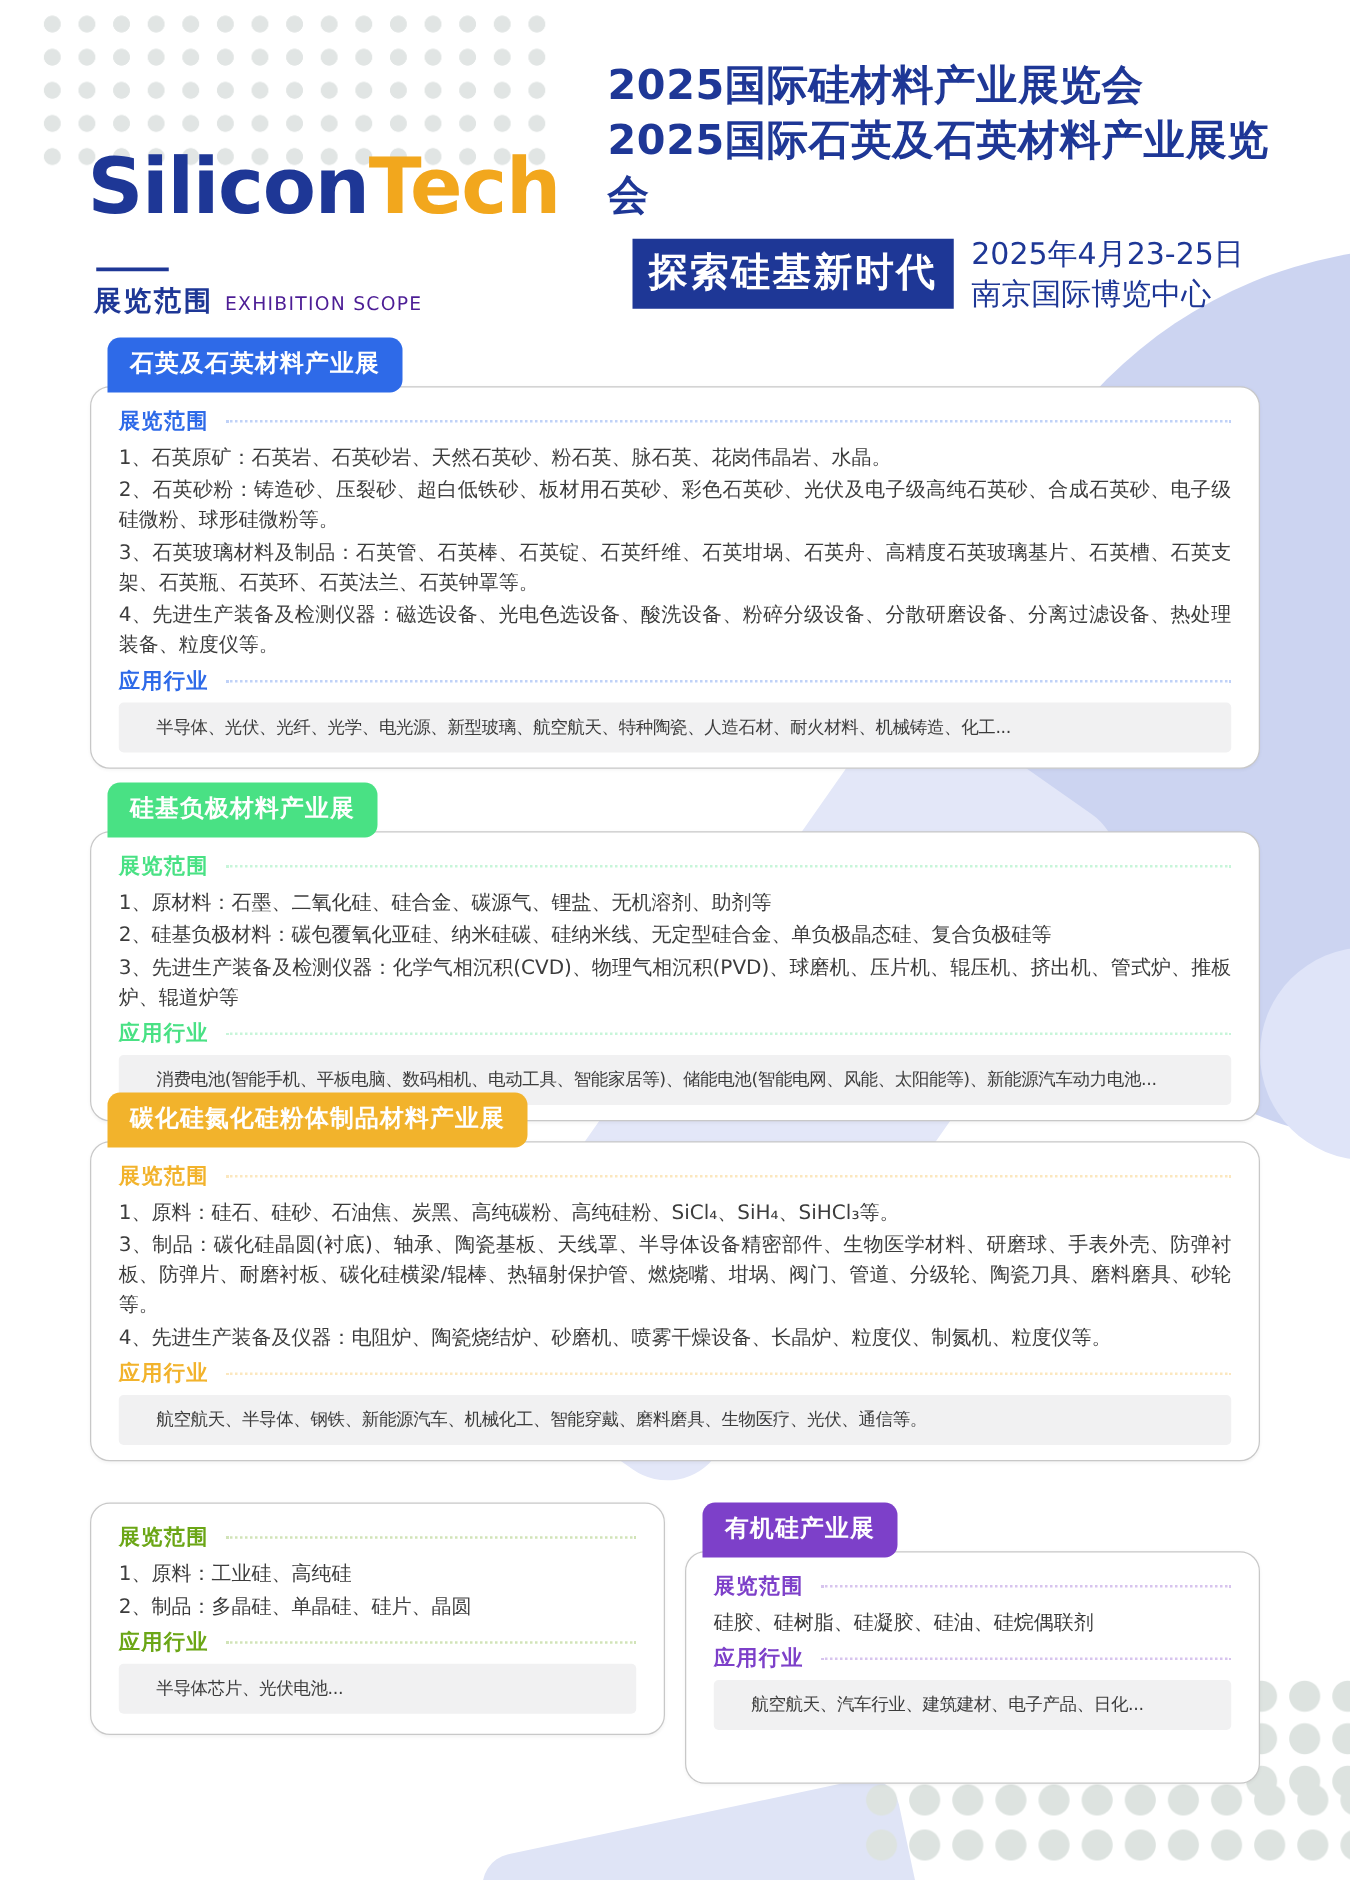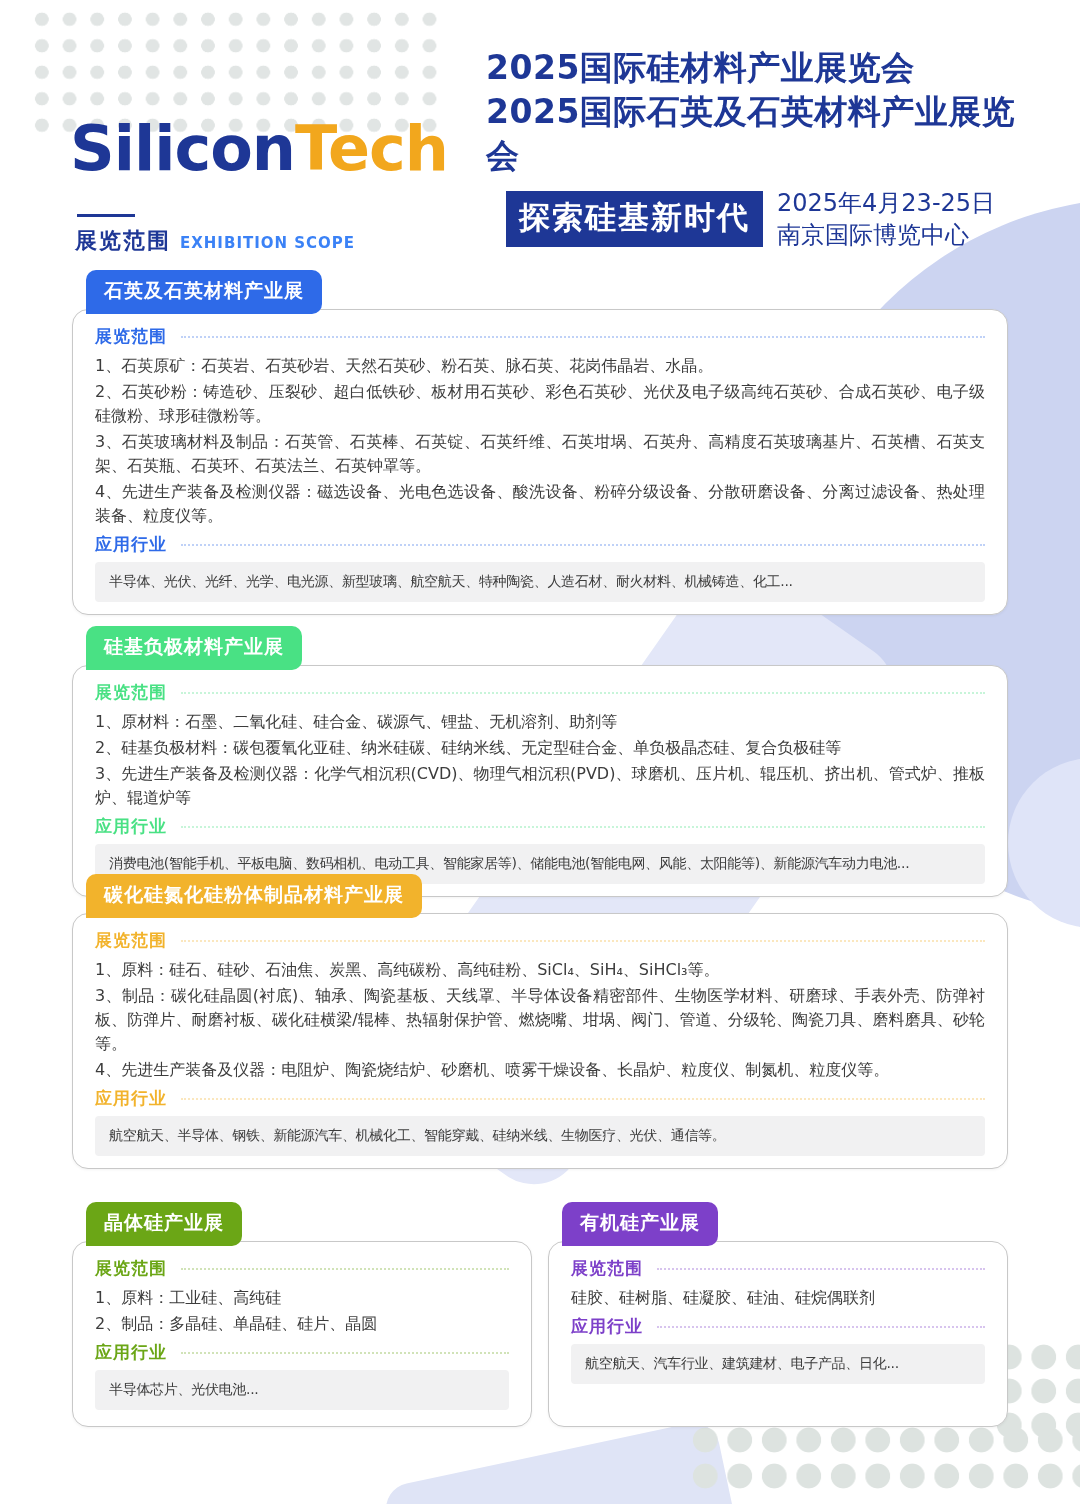--- a/index.html
+++ b/index.html
@@ -53,41 +53,41 @@
   .slogan{
     background:var(--navy);color:#fff;font-size:31px;font-weight:800;
     padding:6px 13px 8px;letter-spacing:2px;white-space:nowrap;
   }
   .dv{font-size:24px;font-weight:400;color:var(--navy);line-height:1.35;white-space:nowrap;}
   
   .sec{position:absolute;left:75px;top:214px;z-index:1;}
   .sec-bar{width:58px;height:3px;background:var(--navy);margin:0 0 9px 2px;}
   .sec-row{display:flex;align-items:baseline;gap:9px;}
   .sec-cn{font-size:22px;font-weight:800;color:var(--navy);letter-spacing:2px;}
-  .sec-en{font-size:15px;font-weight:700;color:#3b82f6;letter-spacing:1px;}
+  .sec-en{font-size:15px;font-weight:400;color:#4c1d95;letter-spacing:1px;}
   
   .card{position:absolute;z-index:1;width:936px;}
   .card.half{width:460px;}
   .tab{
     position:relative;z-index:3;display:inline-block;margin:0 0 -5px 14px;
     background:var(--accent);color:#fff;font-size:19px;font-weight:700;
     padding:8px 18px 10px;border-radius:10px 10px 10px 0;letter-spacing:1px;
   }
   .panel{
     position:relative;z-index:2;background:#fff;border:1px solid #c8c8c8;
     border-radius:16px;padding:10px 22px 12px;box-sizing:border-box;
     box-shadow:0 1px 3px rgba(0,0,0,.05);
   }
   .half .panel{min-height:186px;}
   .h-row{display:flex;align-items:center;gap:14px;margin:5px 0 6px;}
   .h-label{color:var(--accent);font-size:17px;font-weight:700;letter-spacing:1px;white-space:nowrap;}
   .h-line{flex:1;border-top:2px dotted var(--accent);opacity:.3;height:0;}
   .item{font-size:16px;color:#3c3c3c;line-height:1.5;margin:2px 0;text-align:justify;}
   .ibox{
-    background:#f1f1f2;border-radius:4px;padding:11px 14px;margin-top:3px;
+    background:#f1f1f2;border-radius:4px;padding:11px 30px;margin-top:3px;
     font-size:14px;color:#3c3c3c;letter-spacing:-0.3px;
     white-space:nowrap;overflow:hidden;text-overflow:ellipsis;
   }
 </style>
 </head>
 <body>
 
 <div style="--navy: #1e3796; --gold: #f2a71d;">
 
   <div class="decor dots-tl"></div>
@@ -166,26 +166,25 @@
           <span class="h-label">展览范围</span>
           <span class="h-line"></span>
         </div>
       <p class="item">1、原料：硅石、硅砂、石油焦、炭黑、高纯碳粉、高纯硅粉、SiCl₄、SiH₄、SiHCl₃等。</p>
       <p class="item">3、制品：碳化硅晶圆(衬底)、轴承、陶瓷基板、天线罩、半导体设备精密部件、生物医学材料、研磨球、手表外壳、防弹衬板、防弹片、耐磨衬板、碳化硅横梁/辊棒、热辐射保护管、燃烧嘴、坩埚、阀门、管道、分级轮、陶瓷刀具、磨料磨具、砂轮等。</p>
       <p class="item">4、先进生产装备及仪器：电阻炉、陶瓷烧结炉、砂磨机、喷雾干燥设备、长晶炉、粒度仪、制氮机、粒度仪等。</p>
       <div class="h-row">
           <span class="h-label">应用行业</span>
           <span class="h-line"></span>
         </div>
-      <div class="ibox">航空航天、半导体、钢铁、新能源汽车、机械化工、智能穿戴、硅纳米线、生物医疗、光伏、通信等。</div>
+      <div class="ibox">航空航天、半导体、钢铁、新能源汽车、机械化工、智能穿戴、磨料磨具、生物医疗、光伏、通信等。</div>
     </div>
   </div>
 
   <div class="card half" style="left: 72px; top: 1202px; --accent: #6ba616;">
-    <div class="tab">晶体硅产业展</div>
     <div class="panel">
       <div class="h-row">
           <span class="h-label">展览范围</span>
           <span class="h-line"></span>
         </div>
       <p class="item">1、原料：工业硅、高纯硅</p>
       <p class="item">2、制品：多晶硅、单晶硅、硅片、晶圆</p>
       <div class="h-row">
           <span class="h-label">应用行业</span>
           <span class="h-line"></span>

